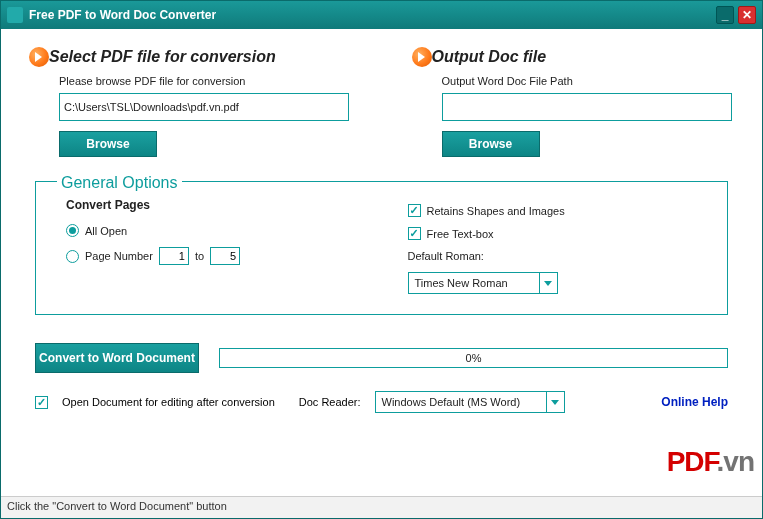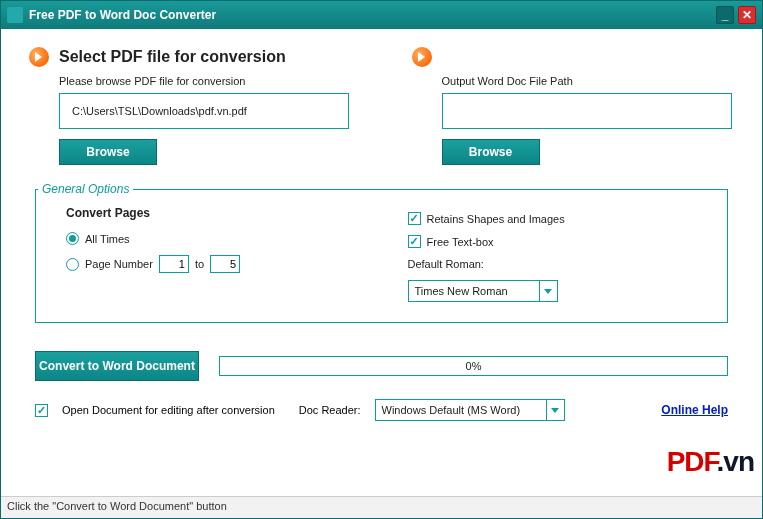--- a/index.html
+++ b/index.html
@@ -7,51 +7,51 @@
 .window { width: 763px; height: 519px; border: 1px solid #0a6b6b; display: flex; flex-direction: column; }
 .titlebar { background: linear-gradient(to bottom, #1a9999, #0f7a7a); height: 28px; display: flex; align-items: center; padding: 0 6px; color: #fff; font-size: 12px; font-weight: bold; }
 .titlebar .icon { width: 16px; height: 16px; margin-right: 6px; background: #2aa; border-radius: 2px; display: inline-block; }
 .titlebar .spacer { flex: 1; }
 .titlebar .winbtn { width: 18px; height: 18px; margin-left: 4px; border-radius: 2px; display: flex; align-items: center; justify-content: center; font-size: 12px; font-weight: bold; cursor: pointer; }
 .minbtn { background: #0a6b6b; color: #fff; border: 1px solid #055; }
 .closebtn { background: #d83030; color: #fff; border: 1px solid #a01818; }
 .content { flex: 1; background: #fff; padding: 18px 28px 0 28px; position: relative; }
 .toprow { display: flex; gap: 60px; margin-bottom: 24px; }
 .col { flex: 1; }
-.section-head { display: flex; align-items: center; gap: 10px; margin-bottom: 8px; }
+.section-head { display: flex; align-items: center; margin-bottom: 8px; font-style: italic; }
 .bullet { width: 20px; height: 20px; border-radius: 50%; background: radial-gradient(circle at 35% 35%, #ffb060, #ff7a1a 55%, #e05800); position: relative; }
 .bullet::after { content: ""; position: absolute; left: 6px; top: 5px; border-left: 7px solid #fff; border-top: 5px solid transparent; border-bottom: 5px solid transparent; }
 .section-title { font-size: 16px; font-weight: bold; color: #222; }
 .subtext { font-size: 11px; color: #222; margin: 6px 0 6px 30px; }
-.pathbox { margin-left: 30px; width: 290px; height: 36px; border: 1px solid #0d9d9d; padding: 2px 12px; font-size: 11px; color: #222; background: #fff; }
+.pathbox { margin-left: 30px; width: 290px; height: 28px; border: 1px solid #0d9d9d; padding: 2px 4px; font-size: 11px; color: #222; background: #fff; }
 .browse-btn { margin: 10px 0 0 30px; width: 98px; height: 26px; background: linear-gradient(to bottom, #1aa0a0, #0d8585); border: 1px solid #0a6b6b; color: #fff; font-size: 12px; font-weight: bold; cursor: pointer; }
 .fieldset { border: 1px solid #0d9d9d; padding: 16px 24px 20px 24px; margin: 0 6px; position: relative; }
-.fieldset-legend { position: absolute; top: -8px; left: 2px; background: #fff; padding: 0 4px; font-size: 12px; color: #0d9d9d; font-style: italic; }
+.fieldset-legend { position: absolute; top: -8px; left: 21px; background: #fff; padding: 0 4px; font-size: 16px; color: #0d9d9d; }
 .options-row { display: flex; gap: 40px; }
 .optcol { flex: 1; }
 .opt-title { font-size: 12px; font-weight: bold; color: #222; margin-bottom: 12px; margin-left: 6px; }
 .radio-row, .check-row { display: flex; align-items: center; gap: 6px; font-size: 11px; color: #222; margin: 6px 0 10px 6px; }
 .radio { width: 13px; height: 13px; border: 1px solid #0d9d9d; border-radius: 50%; display: inline-flex; align-items: center; justify-content: center; cursor: pointer; background: #fff; }
 .radio.selected::after { content: ""; width: 7px; height: 7px; background: #0d9d9d; border-radius: 50%; }
 .numbox { width: 30px; height: 18px; border: 1px solid #0d9d9d; text-align: right; padding: 0 3px; font-size: 11px; }
 .checkbox { width: 13px; height: 13px; border: 1px solid #0d9d9d; display: inline-flex; align-items: center; justify-content: center; cursor: pointer; background: #fff; }
 .checkbox.checked::after { content: "✓"; color: #0d9d9d; font-size: 11px; font-weight: bold; line-height: 1; }
 .select { display: flex; align-items: center; width: 150px; height: 22px; border: 1px solid #0d9d9d; background: #fff; cursor: pointer; margin-left: 6px; }
 .select .val { flex: 1; padding: 0 6px; font-size: 11px; color: #222; }
 .select .arrow { width: 18px; height: 100%; border-left: 1px solid #0d9d9d; display: flex; align-items: center; justify-content: center; }
 .select .arrow::after { content: ""; border-left: 4px solid transparent; border-right: 4px solid transparent; border-top: 5px solid #0d9d9d; }
 .actionrow { display: flex; align-items: center; gap: 20px; margin: 28px 6px 0 6px; }
 .convert-btn { width: 164px; height: 30px; background: linear-gradient(to bottom, #1aa0a0, #0d8585); border: 1px solid #0a6b6b; color: #fff; font-size: 12px; font-weight: bold; cursor: pointer; }
 .progress { flex: 1; height: 20px; border: 1px solid #0d9d9d; background: #fff; display: flex; align-items: center; justify-content: center; font-size: 11px; color: #222; }
 .bottomrow { display: flex; align-items: center; gap: 14px; margin: 18px 6px 0 6px; font-size: 11px; }
 .bottomrow .select { width: 190px; margin-left: 0; }
-.onlinehelp { color: #0020c0; font-weight: bold; text-decoration: underline; cursor: pointer; margin-left: auto; font-size: 12px; }
+.onlinehelp { color: #0020c0; font-weight: bold; cursor: pointer; margin-left: auto; font-size: 12px; }
 .watermark { position: absolute; right: 8px; bottom: 18px; font-size: 28px; font-weight: bold; letter-spacing: -1px; pointer-events: none; }
 .watermark .p1 { color: #d40000; }
-.watermark .p2 { color: #0f172a; }
+.watermark .p2 { color: #737373; }
 .statusbar { height: 22px; background: #f2f2f2; border-top: 1px solid #ccc; font-size: 11px; color: #333; padding: 3px 6px; }
 </style>
 </head>
 <body>
 
 <div class="window">
   <div class="titlebar">
     <span class="icon"></span>
     <span>Free PDF to Word Doc Converter</span>
     <span class="spacer"></span>
@@ -68,35 +68,36 @@
           <span class="section-title">Select PDF file for conversion</span>
         </div>
         <div class="subtext">Please browse PDF file for conversion</div>
         <input class="pathbox" value="C:\Users\TSL\Downloads\pdf.vn.pdf" style="">
         <button class="browse-btn">Browse</button>
       </div>
 
       <div class="col">
         <div class="section-head">
           <span class="bullet"></span>
+          <span class="section-title">Output Doc file</span>
         </div>
         <div class="subtext">Output Word Doc File Path</div>
         <input class="pathbox" value="" style="">
         <button class="browse-btn">Browse</button>
       </div>
     </div>
 
     <div class="fieldset">
       <span class="fieldset-legend">General Options</span>
       <div class="options-row">
         <div class="optcol">
           <div class="opt-title">Convert Pages</div>
           <div class="radio-row">
             <span class="radio selected"></span>
-            <span>All Times</span>
+            <span>All Open</span>
           </div>
           <div class="radio-row">
             <span class="radio"></span>
             <span>Page Number</span>
             <input class="numbox" value="1" style="">
             <span>to</span>
             <input class="numbox" value="5" style="">
           </div>
         </div>
         <div class="optcol">

